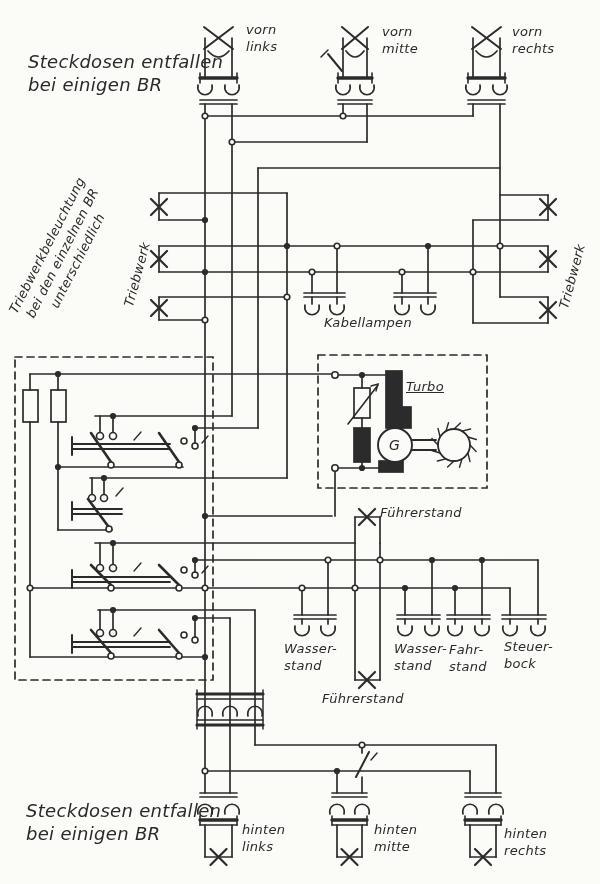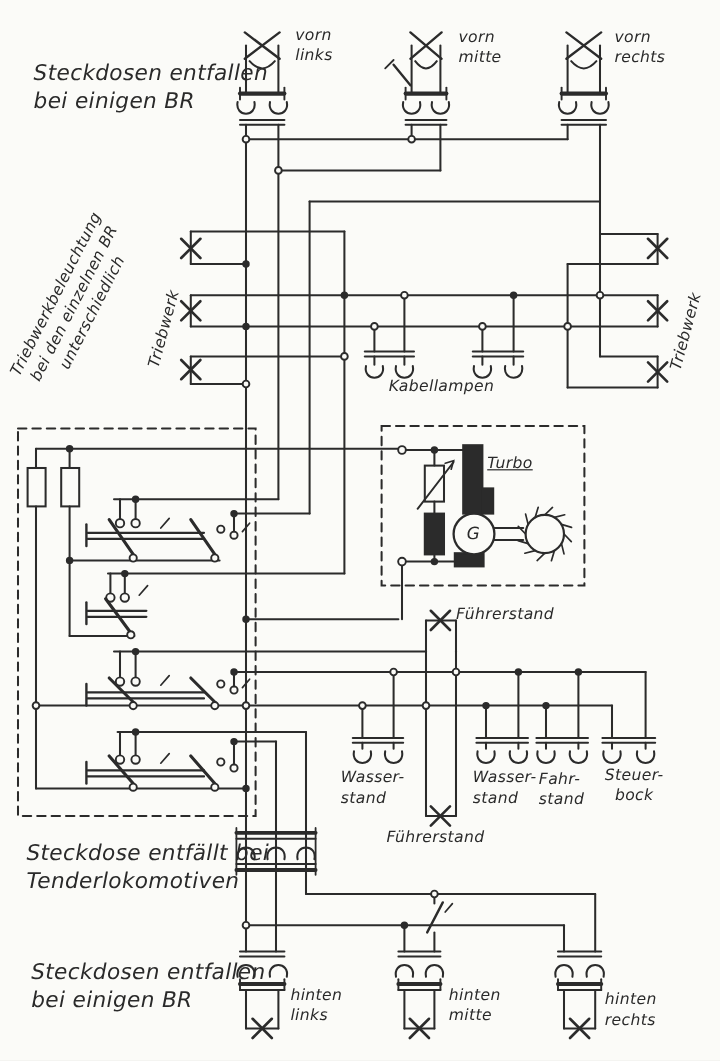--- a/index.html
+++ b/index.html
@@ -413,27 +413,25 @@
   <div class="lbl" style="left:389px;top:436px;font-size:14px;z-index:3;">G</div>
 
   <div class="lbl" style="left:380px;top:505px;">Führerstand</div>
 
   <div class="lbl" style="left:284px;top:641px;">Wasser-
 stand</div>
   <div class="lbl" style="left:394px;top:641px;">Wasser-
 stand</div>
   <div class="lbl" style="left:449px;top:642px;">Fahr-
 stand</div>
-  <div class="lbl" style="left:504px;top:639px;text-align:center;">Steuer-
+  <div class="lbl" style="left:504px;top:639px;">Steuer-
 bock</div>
 
   <div class="lbl" style="left:322px;top:691px;">Führerstand</div>
 
-  <div class="lbl note" style="left:22px;top:700px;">Steckdose entfällt bei
-Tenderlokomotiven</div>
   <div class="lbl note" style="left:26px;top:799px;">Steckdosen entfallen
 bei einigen BR</div>
 
   <div class="lbl" style="left:242px;top:822px;">hinten
 links</div>
   <div class="lbl" style="left:374px;top:822px;">hinten
 mitte</div>
   <div class="lbl" style="left:504px;top:826px;">hinten
 rechts</div>
 </div>

